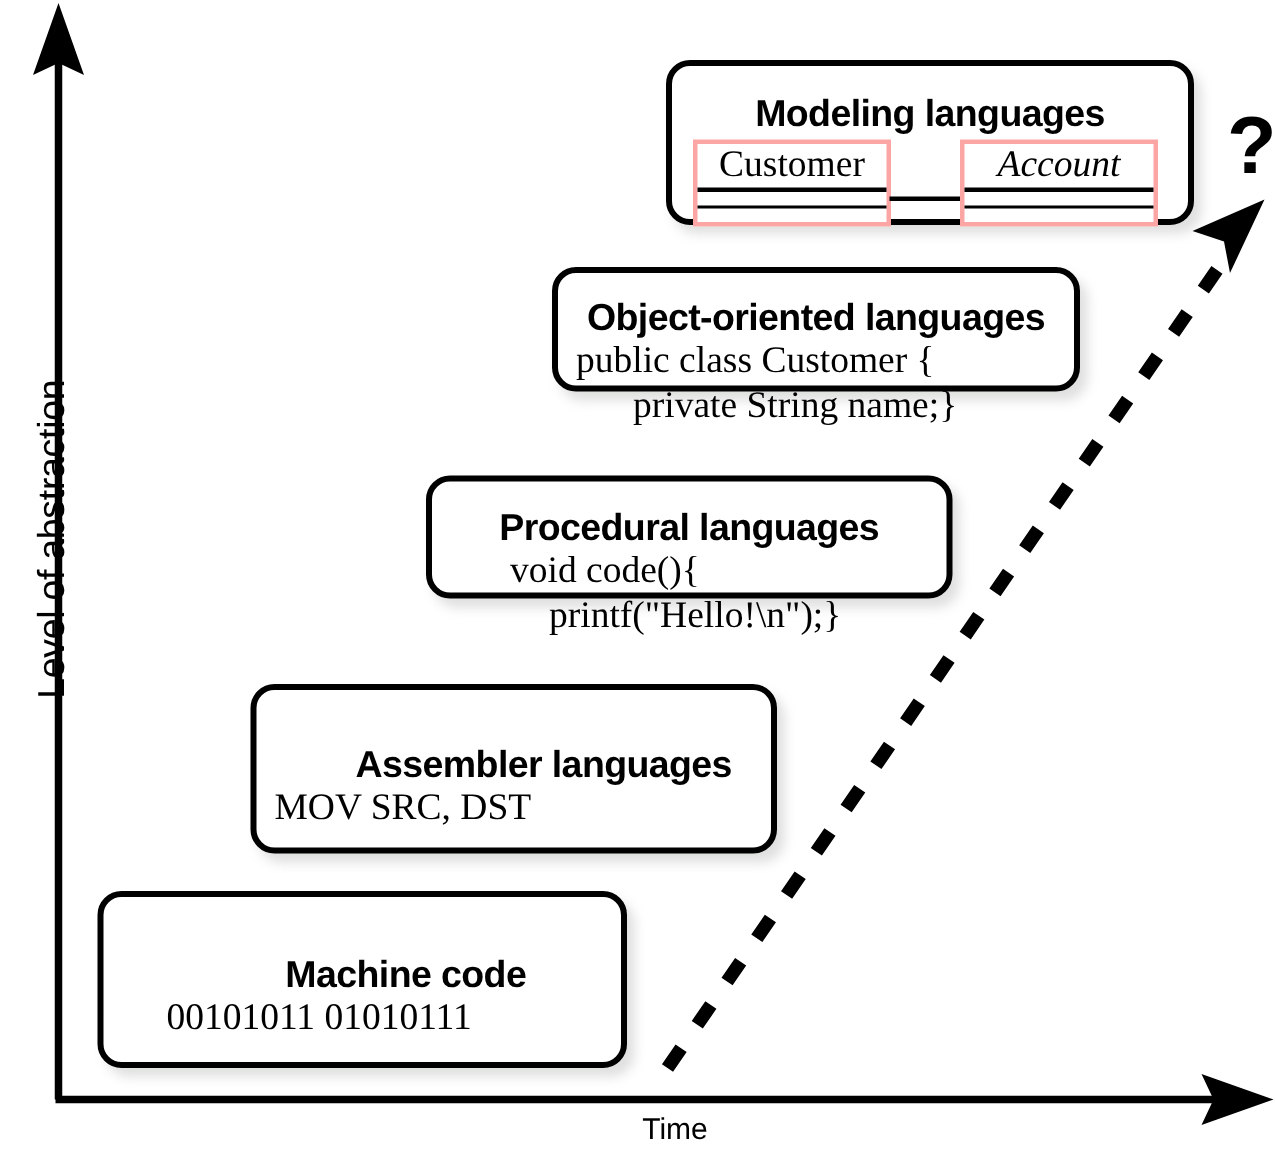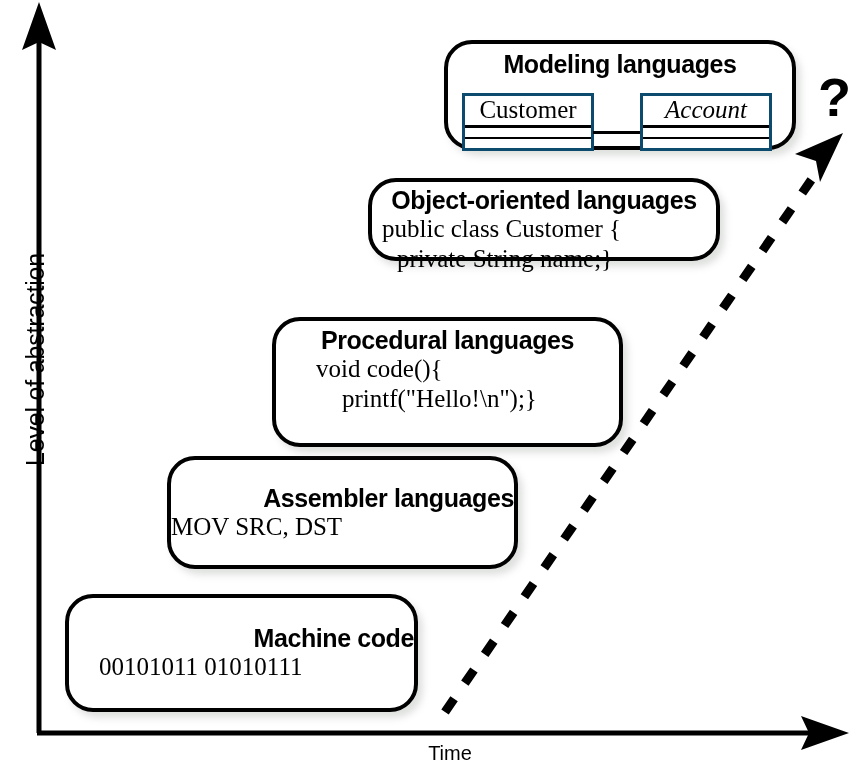--- a/index.html
+++ b/index.html
@@ -50,24 +50,24 @@
     text-align: center;
     font-size: 20px;
   }
 
   
   .lang-box {
     position: absolute;
     box-sizing: border-box;
     background: #ffffff;
     border: 4px solid #000000;
-    border-radius: 28px;
+    border-radius: 16px;
     box-shadow: 5px 6px 7px rgba(150,155,150,0.30);
     z-index: 3;
-    padding: 0;
+    padding: 12px;
   }
   .box-title {
     display: block;
     text-align: center;
     font-family: "Liberation Sans", sans-serif;
     font-weight: bold;
     font-size: 25px;
     color: #000000;
     line-height: 1.12;
     letter-spacing: -0.4px;
@@ -79,51 +79,51 @@
     font-weight: 400;
     font-size: 25px;
     color: #000000;
     line-height: 1.2;
     white-space: pre;
   }
 
   
   #box-modeling   { left: 444px; top: 40px;  width: 352px; height: 110px; }
   #box-oo         { left: 368px; top: 178px; width: 352px; height: 83px; }
-  #box-procedural { left: 272px; top: 317px; width: 351px; height: 130px; }
+  #box-procedural { left: 284px; top: 317px; width: 351px; height: 82px; }
   #box-assembler  { left: 167px; top: 456px; width: 351px; height: 113px; }
   #box-machine    { left: 65px;  top: 594px; width: 353px; height: 118px; }
 
   #box-modeling .box-title  { margin-top: 6px; }
   #box-oo .box-title        { margin-top: 4px; text-align: center; }
-  #box-oo .code-line        { margin-left: 10px; }
-  #box-oo .code-line.indent { margin-left: 25px; }
+  #box-oo .code-line        { }
+  #box-oo .code-line.indent { margin-left: 38px; }
   #box-procedural .box-title { margin-top: 5px; }
   #box-procedural .code-line { margin-left: 40px; }
   #box-procedural .code-line.indent { margin-left: 66px; }
-  #box-assembler .box-title  { margin-top: 24px; text-align: right; padding-left: 40px; }
+  #box-assembler .box-title  { margin-top: 24px; text-align: center; padding-left: 40px; }
   #box-assembler .code-line  { }
-  #box-machine .box-title    { margin-top: 26px; text-align: right; padding-left: 58px; }
+  #box-machine .box-title    { margin-top: 26px; text-align: center; padding-left: 58px; }
   #box-machine .code-line    { margin-left: 30px; }
 
   
   .uml-wrap {
     position: absolute;
     left: 14px;
     top: 49px;
     width: 322px;
     height: 52px;
   }
   .uml-class {
     position: absolute;
     top: 0;
     width: 132px;
     box-sizing: border-box;
     background: #ffffff;
-    border: 3px solid #0c4a6e;
+    border: 3px solid #fca5a5;
   }
   .uml-class.left  { left: 0px; }
   .uml-class.right { left: 178px; font-style: italic; }
   .uml-name {
     display: block;
     text-align: center;
     font-family: "Liberation Serif", serif;
     font-size: 25px;
     line-height: 1.04;
     color: #000000;

